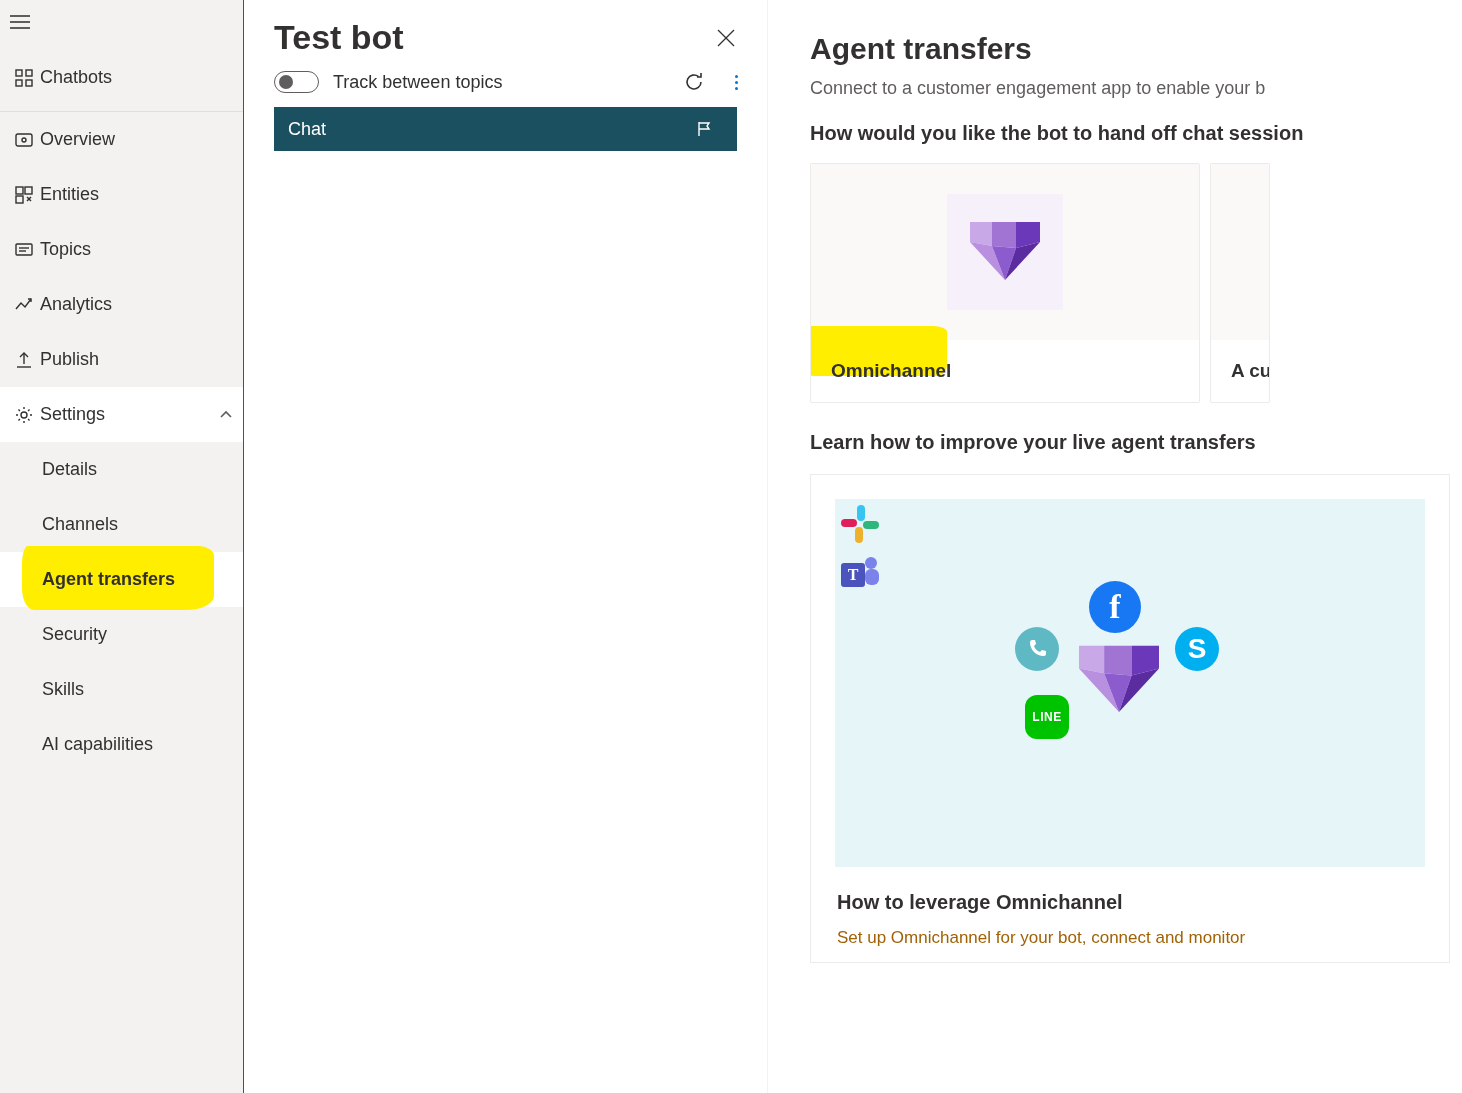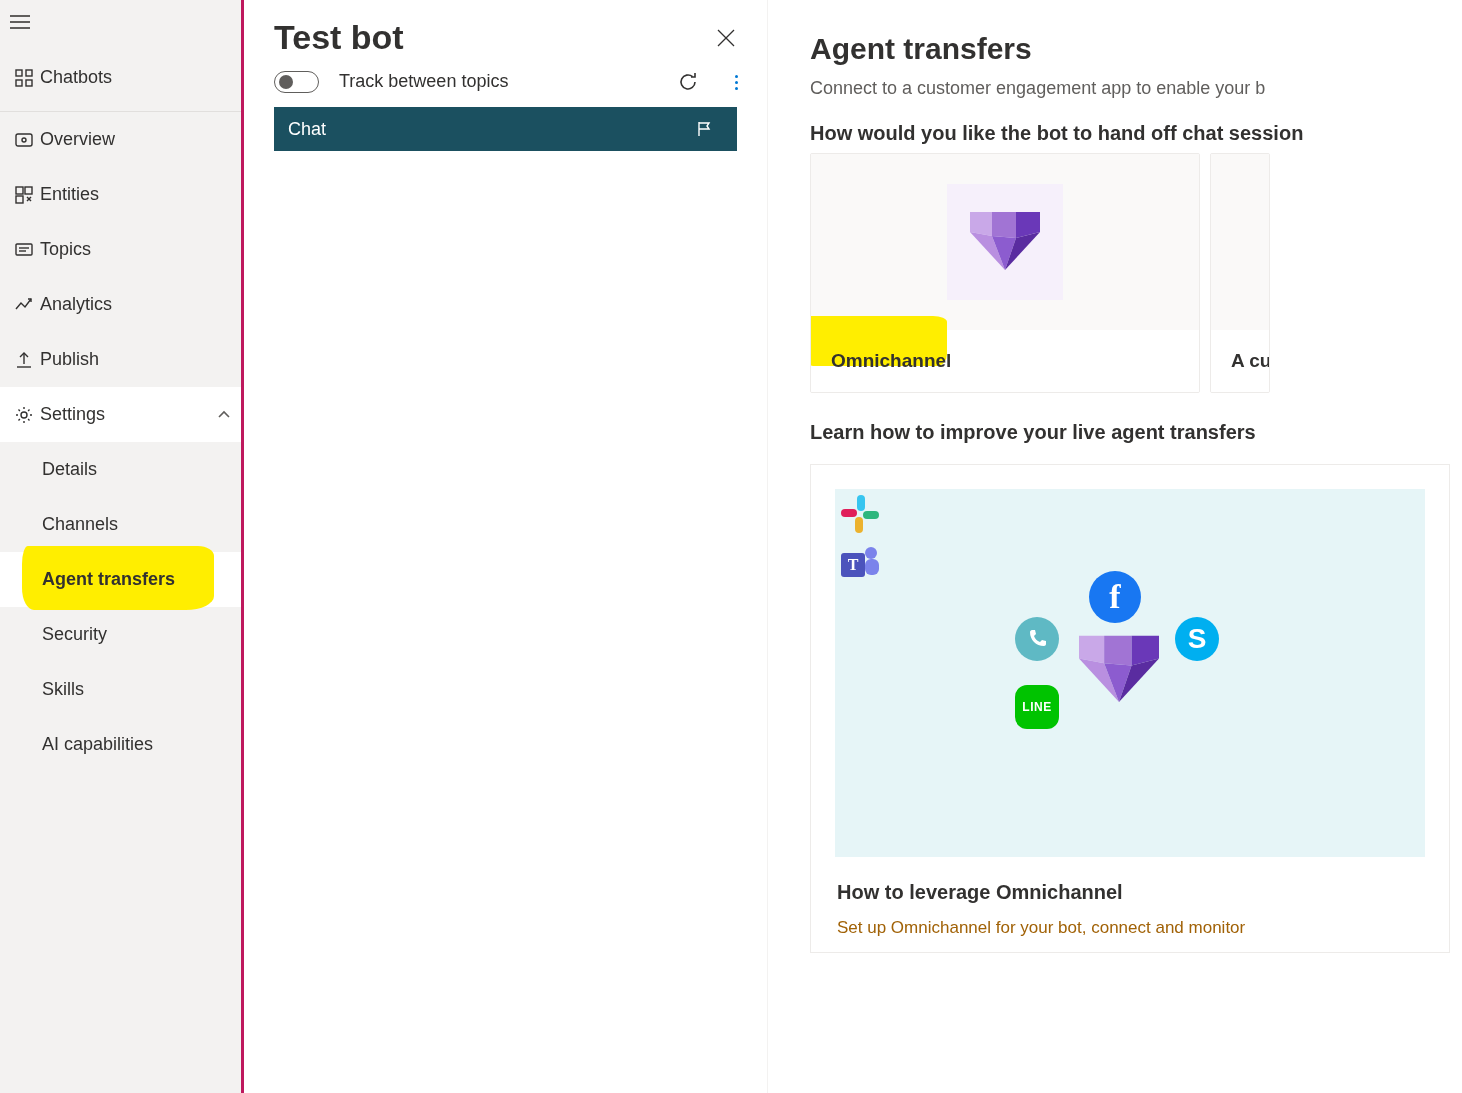--- a/index.html
+++ b/index.html
@@ -1,20 +1,20 @@
 <!DOCTYPE html>
 <html><head>
 <meta charset="utf-8">
 <style>
   * { box-sizing: border-box; margin: 0; padding: 0; }
   html, body { height: 100%; font-family: "Segoe UI", Arial, sans-serif; color: #323130; overflow: hidden; }
   body { display: flex; width: 1462px; height: 1093px; background: #fff; }
 
   
-  .sidebar { width: 244px; background: #f3f2f1; border-right: 3px solid #be185d; display: flex; flex-direction: column; }
+  .sidebar { width: 244px; background: #f3f2f1; border-right: 1px solid #be185d; display: flex; flex-direction: column; }
   .hamburger-row { height: 44px; display: flex; align-items: center; padding-left: 10px; }
   .hamburger { width: 20px; height: 14px; display: flex; flex-direction: column; justify-content: space-between; cursor: pointer; }
   .hamburger span { display: block; height: 1.6px; background: #605e5c; width: 100%; }
 
   .nav-row { display: flex; align-items: center; height: 55px; font-size: 18px; color: #323130; cursor: pointer; padding-left: 8px; position: relative; }
   .nav-row .icon { width: 32px; display: flex; justify-content: center; align-items: center; color: #323130; }
   .nav-row .label { flex: 1; }
   .nav-chev { width: 34px; display: flex; justify-content: center; align-items: center; color: #605e5c; }
   .nav-row.selected { background: #ffffff; }
   .nav-section-top { border-bottom: 1px solid #e1dfdd; padding: 6px 0; }
@@ -22,36 +22,36 @@
   .sub-row { display: flex; align-items: center; height: 55px; font-size: 18px; color: #323130; cursor: pointer; padding-left: 42px; position: relative; }
   .sub-row.active { background: #ffffff; font-weight: 600; }
   .highlight-yellow-rear { position: absolute; background: #ffee00; border-radius: 6px 16px 28px 12px / 18px 10px 14px 22px; z-index: 0; }
   .sub-row .label { position: relative; z-index: 1; }
 
   
   .testbot { width: 524px; border-right: 1px solid #f3f2f1; display: flex; flex-direction: column; padding-top: 18px; }
   .testbot-header { display: flex; align-items: center; justify-content: space-between; padding: 0 30px; }
   .testbot-title { font-size: 34px; font-weight: 600; }
   .close-x { font-size: 26px; font-weight: 300; color: #323130; cursor: pointer; line-height: 1; }
-  .testbot-toolbar { display: flex; align-items: flex-start; padding: 14px 20px 14px 30px; gap: 20px; }
+  .testbot-toolbar { display: flex; align-items: center; padding: 14px 20px 14px 30px; gap: 14px; }
   .toggle { width: 45px; height: 22px; border: 1px solid #605e5c; border-radius: 11px; position: relative; cursor: pointer; background: #fff; }
   .toggle-knob { position: absolute; width: 14px; height: 14px; border-radius: 50%; background: #605e5c; top: 3px; left: 4px; }
   .track-label { font-size: 18px; flex: 1; }
   .reload-btn { width: 22px; height: 22px; cursor: pointer; color: #323130; }
   .more-btn { width: 22px; height: 22px; cursor: pointer; color: #323130; display: flex; align-items: center; justify-content: center; flex-direction: column; gap: 3px; margin-left: 6px; }
   .more-btn span { width: 3px; height: 3px; border-radius: 50%; background: #0078d4; }
 
   .chat-tab { background: #1b5060; color: #fff; height: 44px; display: flex; align-items: center; justify-content: space-between; padding: 0 24px 0 14px; margin: 0 30px; font-size: 18px; }
   .flag-icon { width: 18px; height: 18px; }
 
   
   .main { flex: 1; overflow: hidden; padding: 32px 0 0 42px; }
   .main h1 { font-size: 30px; font-weight: 600; margin-bottom: 12px; }
   .main .subtitle { font-size: 18px; color: #605e5c; margin-bottom: 23px; white-space: nowrap; }
-  .main h2 { font-size: 20px; font-weight: 600; margin-bottom: 8px; white-space: nowrap; }
+  .main h2 { font-size: 20px; font-weight: 600; margin-bottom: 18px; white-space: nowrap; }
 
   .card-row { display: flex; gap: 10px; margin-bottom: 28px; }
   .option-card { width: 390px; border: 1px solid #edebe9; border-radius: 2px; background: #fff; display: flex; flex-direction: column; overflow: hidden; position: relative; cursor: pointer; }
   .option-card .card-top { height: 176px; background: #faf9f8; display: flex; align-items: center; justify-content: center; }
   .option-card .card-bot { height: 62px; background: #fff; display: flex; align-items: center; padding-left: 20px; font-size: 19px; font-weight: 600; position: relative; }
   .option-card.cut { width: 60px; min-width: 60px; }
   .option-card.cut .card-bot { white-space: nowrap; }
   .heart-box { width: 116px; height: 116px; background: #f6f0fb; display: flex; align-items: center; justify-content: center; }
   .omni-highlight { position: absolute; left: -4px; top: -14px; width: 140px; height: 50px; background: #ffee00; border-radius: 4px 14px 10px 6px / 8px 6px 12px 8px; z-index: 0; }
   .option-card .card-bot .txt { position: relative; z-index: 1; }
@@ -61,21 +61,21 @@
   .learn-media { height: 368px; background: #e6f5f7; position: relative; margin: 24px 24px 0 24px; overflow: hidden; }
   .learn-body { padding: 24px 26px 14px; }
   .learn-body .lt { font-size: 20px; font-weight: 600; margin-bottom: 14px; }
   .learn-body .ld { font-size: 17px; color: #a16207; white-space: nowrap; }
 
   
   .bubble { position: absolute; border-radius: 50%; display: flex; align-items: center; justify-content: center; color: #fff; font-weight: 700; }
   .fb { width: 52px; height: 52px; background: #1877f2; left: 254px; top: 82px; font-size: 34px; font-family: Georgia, serif; }
   .skype { width: 44px; height: 44px; background: #00aff0; left: 340px; top: 128px; font-size: 28px; font-weight: 800; }
   .call { width: 44px; height: 44px; background: #5fb9c4; left: 180px; top: 128px; }
-  .line { width: 44px; height: 44px; background: #00c300; border-radius: 12px; left: 180px; top: 196px; font-size: 12px; letter-spacing: 0.5px; }
+  .line { width: 44px; height: 44px; background: #00c300; border-radius: 12px; left: 190px; top: 196px; font-size: 12px; letter-spacing: 0.5px; }
   .slack { width: 50px; height: 50px; left: 330px; top: 200px; }
   .teams { width: 50px; height: 50px; left: 258px; top: 230px; }
   .heart-mid { position: absolute; left: 244px; top: 146px; }
 
   svg { display: block; }
 </style>
 </head>
 <body>
 
 <nav class="sidebar">

